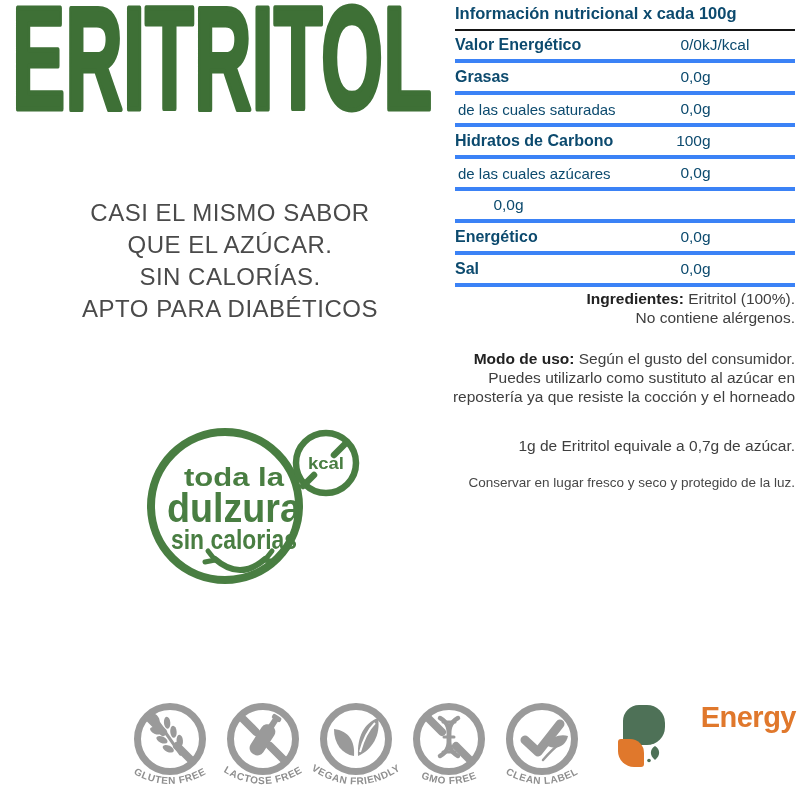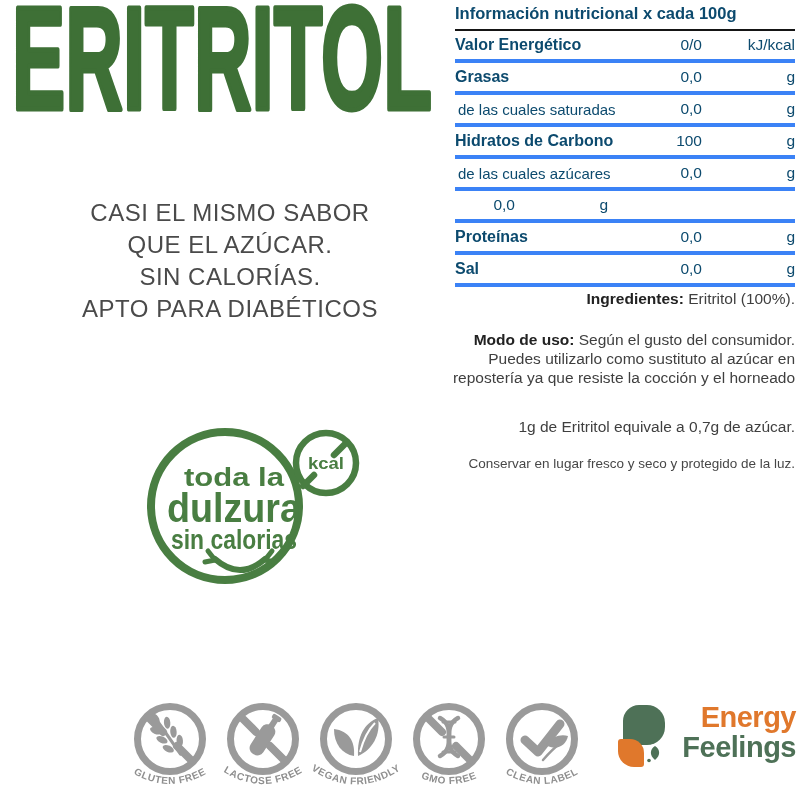--- a/index.html
+++ b/index.html
@@ -23,21 +23,21 @@
   .badge-svg .sm{stroke:var(--badge-green);stroke-linecap:round;}
 
   
   .ntable{position:absolute;left:455px;top:2px;width:340px;color:#0c4a6e;}
   .nt-header{font-size:16.5px;font-weight:bold;padding:2px 0 6px 0;border-bottom:2.5px solid #151515;}
   .nrow{display:flex;align-items:center;height:28px;border-bottom:4px solid #3b82f6;
         font-size:16px;font-weight:bold;}
   .nrow.sub{font-weight:normal;font-size:15px;padding-left:3px;}
   .nrow .nl{flex:1;}
   .nrow .nv{width:60px;text-align:right;font-weight:normal;font-size:15.5px;}
-  .nrow .nu{width:93px;text-align:right;font-weight:normal;font-size:15.5px;}
+  .nrow .nu{width:93px;text-align:left;font-weight:normal;font-size:15.5px;}
 
   
   .info{position:absolute;left:450px;top:289px;width:345px;text-align:right;
         color:#3f3f3f;font-size:15.5px;line-height:19px;}
   .info p{margin:0;}
   .info strong{color:#222;}
   .p-ing{margin-bottom:22px !important;}
   .p-usage{margin-bottom:30px !important;}
   .p-equiv{margin-bottom:18px !important;}
   .p-storage{font-size:13.5px;color:#474747;}
@@ -128,36 +128,37 @@
         <div class="nrow sub">
           <span class="nl">de las cuales azúcares</span>
           <span class="nv">0,0</span>
           <span class="nu">g</span>
         </div>
         <div class="nrow">
           <span class="nv">0,0</span>
           <span class="nu">g</span>
         </div>
         <div class="nrow">
-          <span class="nl">Proteínas</span>
+          <span class="nl">Energético</span>
           <span class="nv">0,0</span>
           <span class="nu">g</span>
         </div>
         <div class="nrow">
           <span class="nl">Sal</span>
           <span class="nv">0,0</span>
           <span class="nu">g</span>
         </div>
       </div>
   </div>
 
   <div class="info">
     <p class="p-ing">
       <strong>Ingredientes:</strong>
       <span>Eritritol (100%).</span><br>
+      <span>No contiene alérgenos.</span>
     </p>
     <p class="p-usage">
       <strong>Modo de uso:</strong>
       <span>Según el gusto del consumidor. Puedes utilizarlo como sustituto al azúcar en repostería ya que resiste la cocción y el horneado</span>
     </p>
     <p class="p-equiv">1g de Eritritol equivale a 0,7g de azúcar.</p>
     <p class="p-storage">Conservar en lugar fresco y seco y protegido de la luz.</p>
   </div>
 
 
@@ -251,18 +252,17 @@
         <div class="mark-green"></div>
         <div class="mark-orange"></div>
         <svg class="mark-leaf" width="18" height="20" viewBox="0 0 18 20">
           <circle cx="9" cy="10" r="9" fill="#ffffff"></circle>
           <path d="M9,3 C14,6 15,12 9,17 C3,12 4,6 9,3 Z" fill="var(--brand-green)"></path>
           <circle cx="3" cy="17.5" r="1.8" fill="var(--brand-green)"></circle>
         </svg>
       </div>
       <div class="brand-names">
         <div class="brand-top">Energy</div>
-        <div class="brand-bottom">Feelings</div>
       </div>
     </div>
   </div>
 
 </div>
 
 </body></html>

